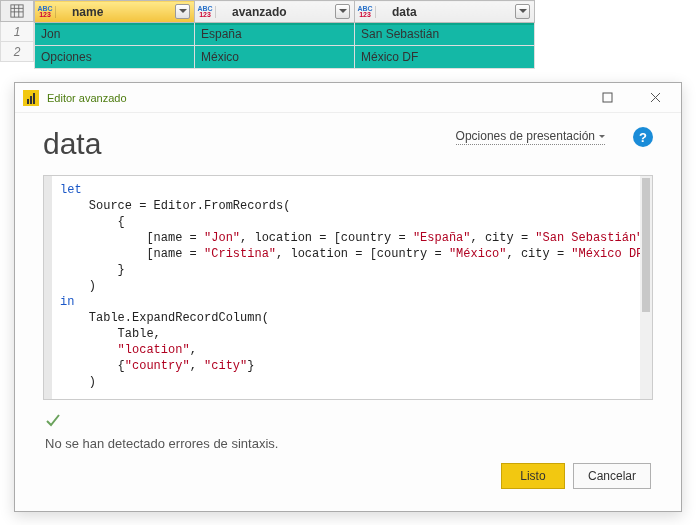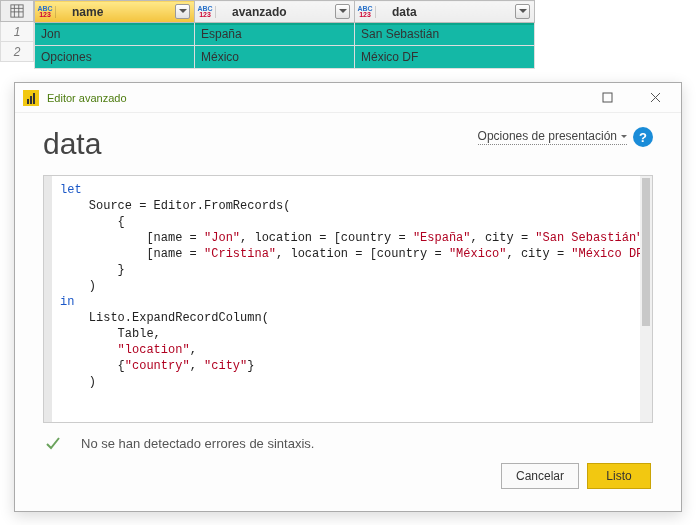--- a/index.html
+++ b/index.html
@@ -114,21 +114,21 @@
     color:#555;
   }
 
   .dlg-body { flex:1; padding: 14px 28px 10px 28px; display:flex; flex-direction:column; }
 
   .head-row {
     display:flex; align-items:flex-start; justify-content:space-between;
     margin-bottom:14px;
   }
   .q-title { font-size:30px; font-weight:300; color:#444; }
-  .head-right { display:flex; align-items:center; gap:6px; }
+  .head-right { display:flex; align-items:center; gap:28px; }
   .disp-opt {
     font-size:12px; color:#444;
     border-bottom:1px dotted #888;
     padding-bottom:1px;
     display:flex; align-items:center; gap:4px;
   }
   .disp-opt::after {
     content:""; border:3px solid transparent;
     border-top-color:#666; margin-top:3px;
   }
@@ -165,24 +165,25 @@
   }
   .ed-scroll .thumb {
     position:absolute; left:2px; top:2px;
     width:8px; height:60%;
     background:#c8c8c8;
   }
   .kw { color:#1a57c7;margin-top:10px; }
   .str { color:#b00020; }
 
   .status {
-    display:flex; align-items:center; gap:20px;
+    display:flex; gap:8px;
     padding:12px 2px 8px;
     color:#555;
     font-size:13px;
+    flex-direction:column;
   }
   .check {
     width:16px; height:16px; color:#6aa25c;
   }
 
   .btn-row {
     display:flex; justify-content:flex-end; gap:8px;
     padding:4px 2px 12px;
   }
   .btn {
@@ -303,35 +304,35 @@
     <div class="editor-box">
       <div class="ed-gutter"></div>
       <div class="code"><span class="kw">let</span>
 <span>    Source = Editor.FromRecords(</span>
 <span>        {</span>
 <span>            [name = </span><span class="str">"Jon"</span><span>, location = [country = </span><span class="str">"España"</span><span>, city = </span><span class="str">"San Sebastián"</span>
 <span>            [name = </span><span class="str">"Cristina"</span><span>, location = [country = </span><span class="str">"México"</span><span>, city = </span><span class="str">"México DF"</span>
 <span>        }</span>
 <span>    )</span>
 <span class="kw">in</span>
-<span>    Listo.ExpandRecordColumn(</span>
+<span>    Table.ExpandRecordColumn(</span>
 <span>        Table,</span>
 <span>        </span><span class="str">"location"</span><span>,</span>
 <span>        {</span><span class="str">"country"</span><span>, </span><span class="str">"city"</span><span>}</span>
 <span>    )</span></div>
       <div class="ed-scroll">
           <div class="thumb"></div>
         </div>
     </div>
 
     <div class="status">
       <svg class="check" viewBox="0 0 16 16">
         <polyline points="2,9 6,13 14,3" fill="none" stroke="currentColor" stroke-width="2"></polyline>
       </svg>
       <span>No se han detectado errores de sintaxis.</span>
     </div>
 
     <div class="btn-row">
+      <div class="btn primary">Listo</div>
       <div class="btn">Cancelar</div>
-      <div class="btn primary">Listo</div>
     </div>
   </div>
 </div>
 
 </body></html>

